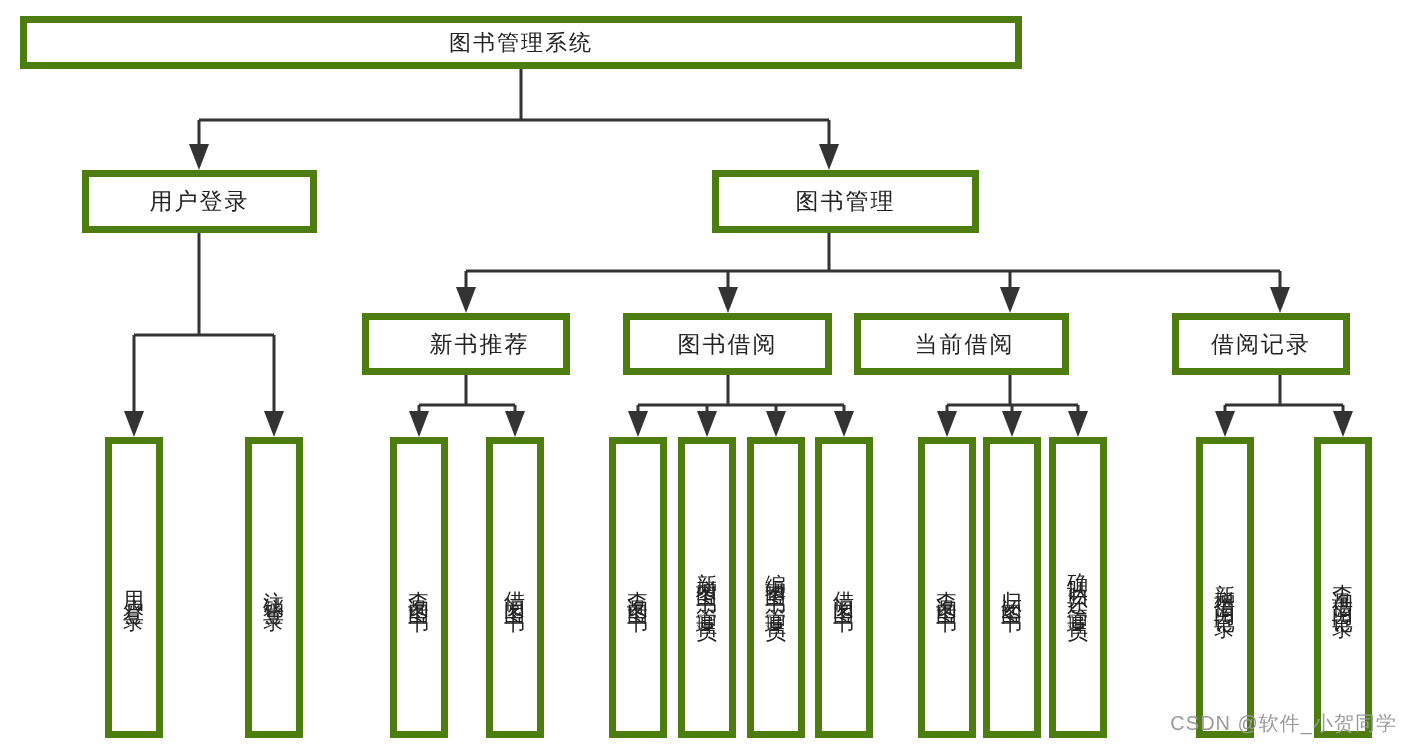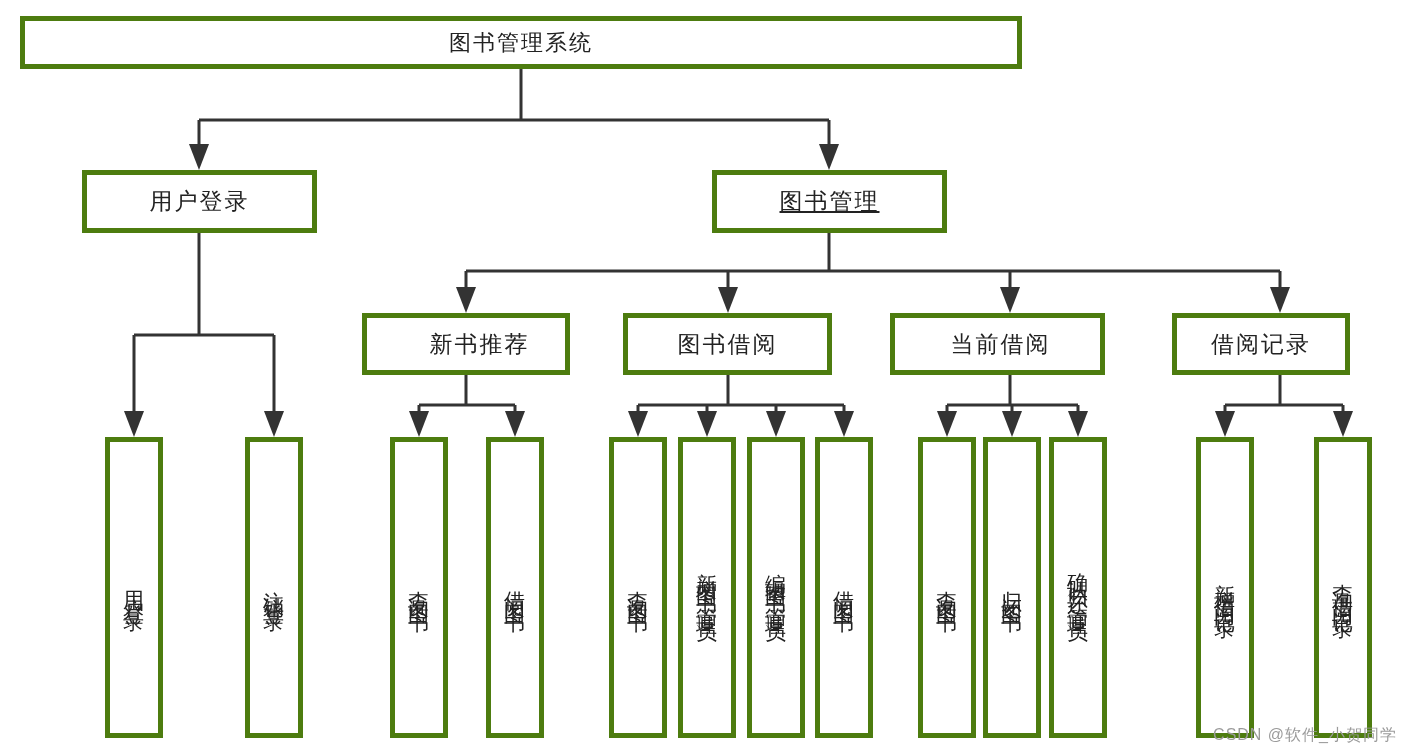--- a/index.html
+++ b/index.html
@@ -18,21 +18,21 @@
   #wires {
     position: absolute;
     left: 0;
     top: 0;
     z-index: 1;
   }
   .box {
     position: absolute;
     box-sizing: border-box;
     background: #ffffff;
-    border: 5px solid #4d7c0f;
+    border: 7px solid #4d7c0f;
     display: flex;
     align-items: center;
     justify-content: center;
     color: #222222;
     z-index: 2;
   }
   .box .lbl {
     letter-spacing: 2px;
     white-space: nowrap;
   }
@@ -42,43 +42,43 @@
     writing-mode: vertical-rl;
     text-orientation: mixed;
     font-size: 21px;
     letter-spacing: 7px;
     line-height: 1;
     white-space: normal;
   }
   
   .n0  { left:  20px; top:  16px; width: 1002px; height: 53px; }
   .n1  { left:  82px; top: 170px; width: 235px; height: 63px; }
-  .n2  { left: 712px; top: 170px; width: 235px; height: 63px; text-decoration: underline; }
+  .n2  { left: 712px; top: 170px; width: 267px; height: 63px; }
   .n3  { left: 362px; top: 313px; width: 208px; height: 62px; padding-left: 27px; }
   .n4  { left: 623px; top: 313px; width: 209px; height: 62px; }
-  .n5  { left: 890px; top: 313px; width: 215px; height: 62px; padding-left: 6px; }
+  .n5  { left: 854px; top: 313px; width: 215px; height: 62px; padding-left: 6px; }
   .n6  { left: 1172px; top: 313px; width: 178px; height: 62px; }
   .n7  { left: 105px; top: 437px; width: 58px; height: 301px; }
   .n8  { left: 245px; top: 437px; width: 58px; height: 301px; }
   .n9  { left: 390px; top: 437px; width: 58px; height: 301px; }
   .n10 { left: 486px; top: 437px; width: 58px; height: 301px; }
   .n11 { left: 609px; top: 437px; width: 58px; height: 301px; }
   .n12 { left: 678px; top: 437px; width: 58px; height: 301px; }
   .n13 { left: 747px; top: 437px; width: 58px; height: 301px; }
   .n14 { left: 815px; top: 437px; width: 58px; height: 301px; }
   .n15 { left: 918px; top: 437px; width: 58px; height: 301px; }
   .n16 { left: 983px; top: 437px; width: 58px; height: 301px; }
   .n17 { left: 1049px; top: 437px; width: 58px; height: 301px; }
   .n18 { left: 1196px; top: 437px; width: 58px; height: 301px; }
   .n19 { left: 1314px; top: 437px; width: 58px; height: 301px; }
   #watermark {
     position: absolute;
     right: 8px;
-    bottom: 1px;
-    font-size: 16px;
+    bottom: 10px;
+    font-size: 20px;
     color: #9b9b9b;
     letter-spacing: 1px;
     z-index: 3;
     white-space: nowrap;
   }
 </style>
 </head>
 <body>
 
 <div id="canvas">

